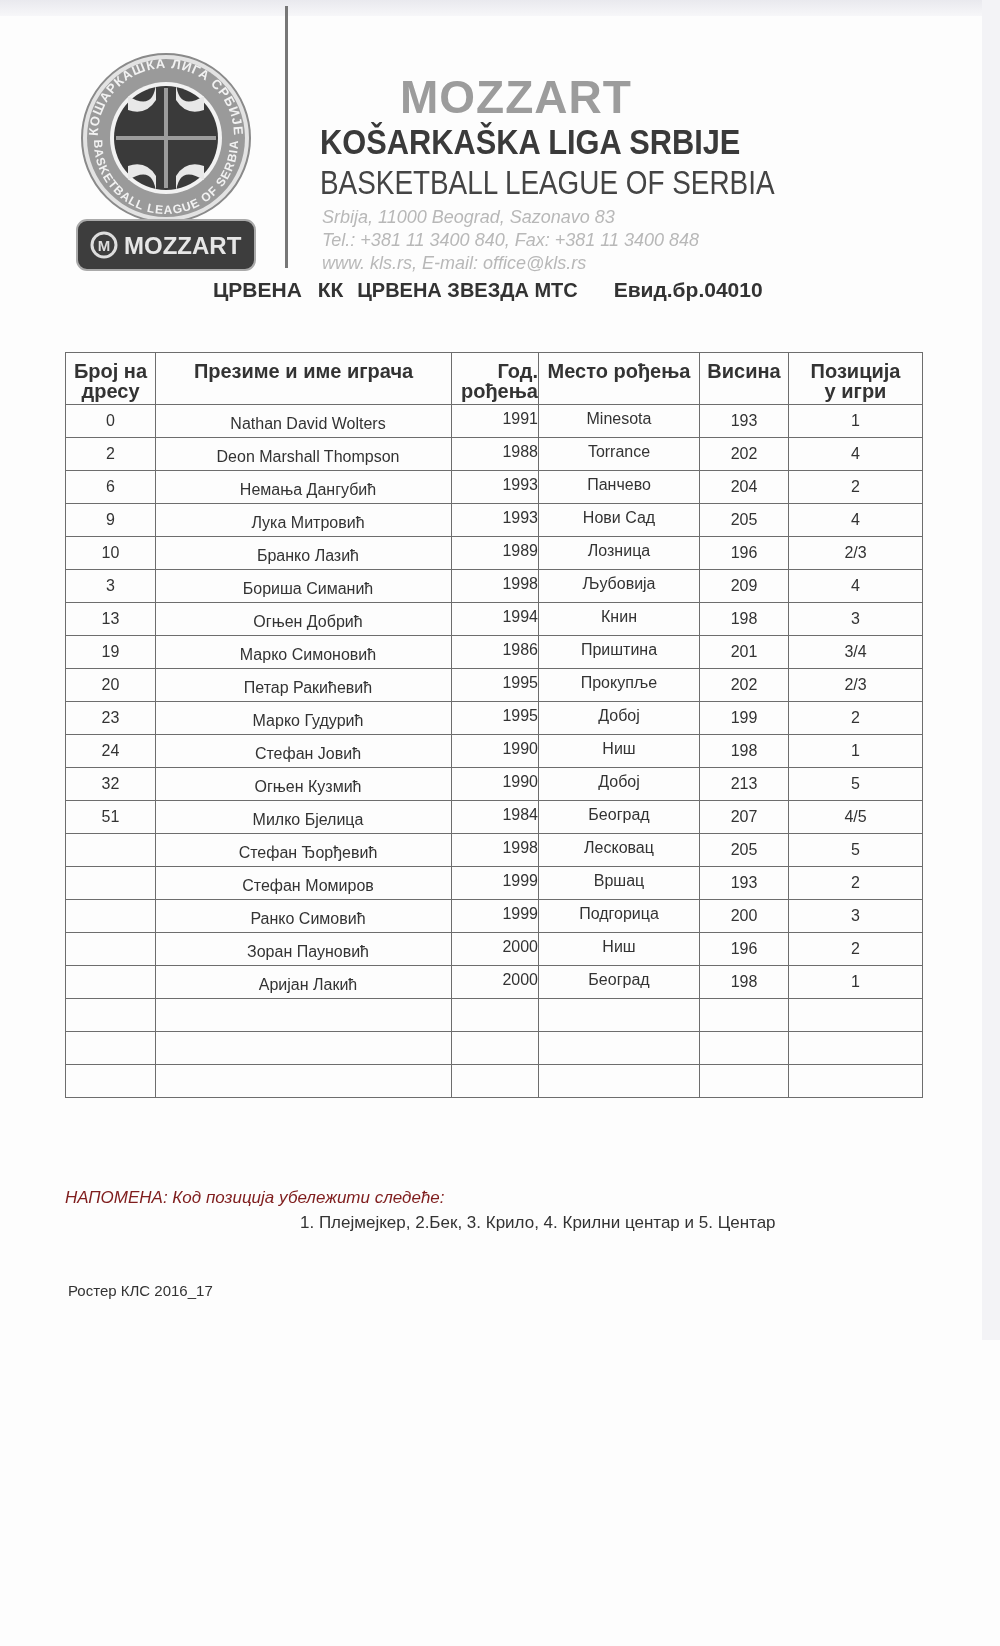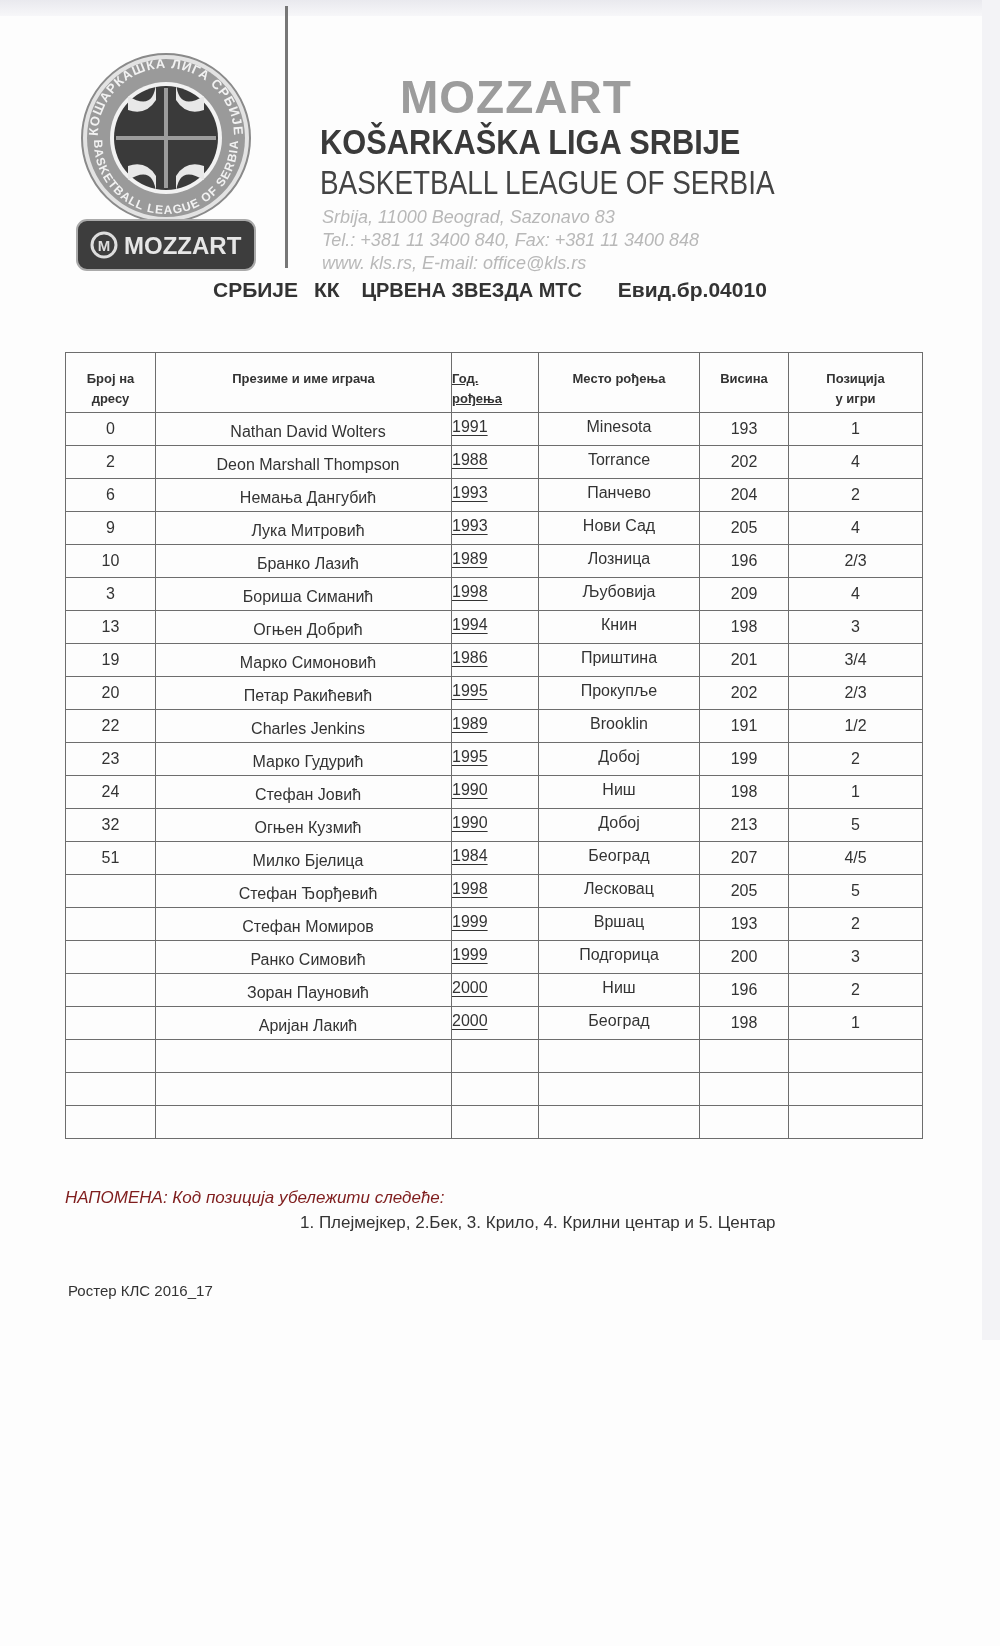--- a/index.html
+++ b/index.html
@@ -19,32 +19,32 @@
     color:#9c9c9c; letter-spacing:1px; }
   .brand-kls { position:absolute; left:320px; top:122px; font-size:35px; font-weight:bold; color:#3a3a3a;
     transform:scaleX(0.88); transform-origin:left top; white-space:nowrap; }
   .brand-bls { position:absolute; left:320px; top:163px; font-size:34px; color:#444;
     transform:scaleX(0.82); transform-origin:left top; white-space:nowrap; }
   .addr { position:absolute; left:322px; font-size:18px; font-style:italic; color:#b8b8b8; white-space:nowrap; }
 
   .roster-title { position:absolute; left:213px; top:278px; font-size:21px; font-weight:bold; color:#333; white-space:nowrap; }
   .roster-title span { display:inline-block; }
   .rt-kk { margin-left:10px; }
-  .rt-team { margin-left:16px; font-size:20px; }
+  .rt-team { margin-left:8px; font-size:20px; }
   .rt-evid { margin-left:30px; }
 
   
   table.roster { position:absolute; left:65px; top:352px; width:858px; border-collapse:collapse;
     font-size:16px; color:#333; }
   table.roster th, table.roster td { border:1.5px solid #6d6d6d; padding:0; }
-  table.roster th { height:43px; font-weight:bold; font-size:13px; vertical-align:top; padding-top:16px; line-height:20px; }
+  table.roster th { height:43px; font-weight:bold; font-size:20px; vertical-align:top; padding-top:8px; line-height:20px; }
   table.roster td { height:32px; vertical-align:middle; }
   .c-num { width:89px; text-align:center; }
   .c-name { width:286px; text-align:center; padding-left:9px !important; }
-  .c-year { width:86px; text-align:left;text-decoration:underline; }
+  .c-year { width:86px; text-align:right; }
   .c-place { width:160px; text-align:center; }
   .c-height { width:88px; text-align:center;margin-top:40px; }
   .c-pos { text-align:center; }
   td.c-name span { position:relative; top:3px; }
   td.c-place span, td.c-year span { position:relative; top:-2px; }
 
   .note { position:absolute; left:65px; top:1188px; font-size:17px; color:#7f1d1d; white-space:nowrap;font-style:italic; }
   .note-list { position:absolute; left:300px; top:1213px; font-size:17px; color:#333; white-space:nowrap; }
   .footer { position:absolute; left:68px; top:1282px; font-size:15px; color:#333; }
 </style>
@@ -85,21 +85,21 @@
 <div class="vrule"></div>
 
 <div class="brand-mozzart">MOZZART</div>
 <div class="brand-kls">KOŠARKAŠKA LIGA SRBIJE</div>
 <div class="brand-bls">BASKETBALL LEAGUE OF SERBIA</div>
 <div class="addr" style="top:207px">Srbija, 11000 Beograd, Sazonavo 83</div>
 <div class="addr" style="top:230px">Tel.: +381 11 3400 840, Fax: +381 11 3400 848</div>
 <div class="addr" style="top:253px">www. kls.rs, E-mail: office@kls.rs</div>
 
 <div class="roster-title">
-  <span>СРБИЈЕ</span>
+  <span>ЦРВЕНА</span>
   <span class="rt-kk">КК</span>
   <span class="rt-team">ЦРВЕНА ЗВЕЗДА МТС</span>
   <span class="rt-evid">Евид.бр.04010</span>
 </div>
 
 <table class="roster">
   <thead>
     <tr>
       <th class="c-num">
         <div>Број на</div>
@@ -191,28 +191,20 @@
       </tr>
       <tr>
         <td class="c-num"><span>20</span></td>
         <td class="c-name"><span>Петар Ракићевић</span></td>
         <td class="c-year"><span>1995</span></td>
         <td class="c-place"><span>Прокупље</span></td>
         <td class="c-height"><span>202</span></td>
         <td class="c-pos"><span>2/3</span></td>
       </tr>
       <tr>
-        <td class="c-num"><span>22</span></td>
-        <td class="c-name"><span>Charles Jenkins</span></td>
-        <td class="c-year"><span>1989</span></td>
-        <td class="c-place"><span>Brooklin</span></td>
-        <td class="c-height"><span>191</span></td>
-        <td class="c-pos"><span>1/2</span></td>
-      </tr>
-      <tr>
         <td class="c-num"><span>23</span></td>
         <td class="c-name"><span>Марко Гудурић</span></td>
         <td class="c-year"><span>1995</span></td>
         <td class="c-place"><span>Добој</span></td>
         <td class="c-height"><span>199</span></td>
         <td class="c-pos"><span>2</span></td>
       </tr>
       <tr>
         <td class="c-num"><span>24</span></td>
         <td class="c-name"><span>Стефан Јовић</span></td>

